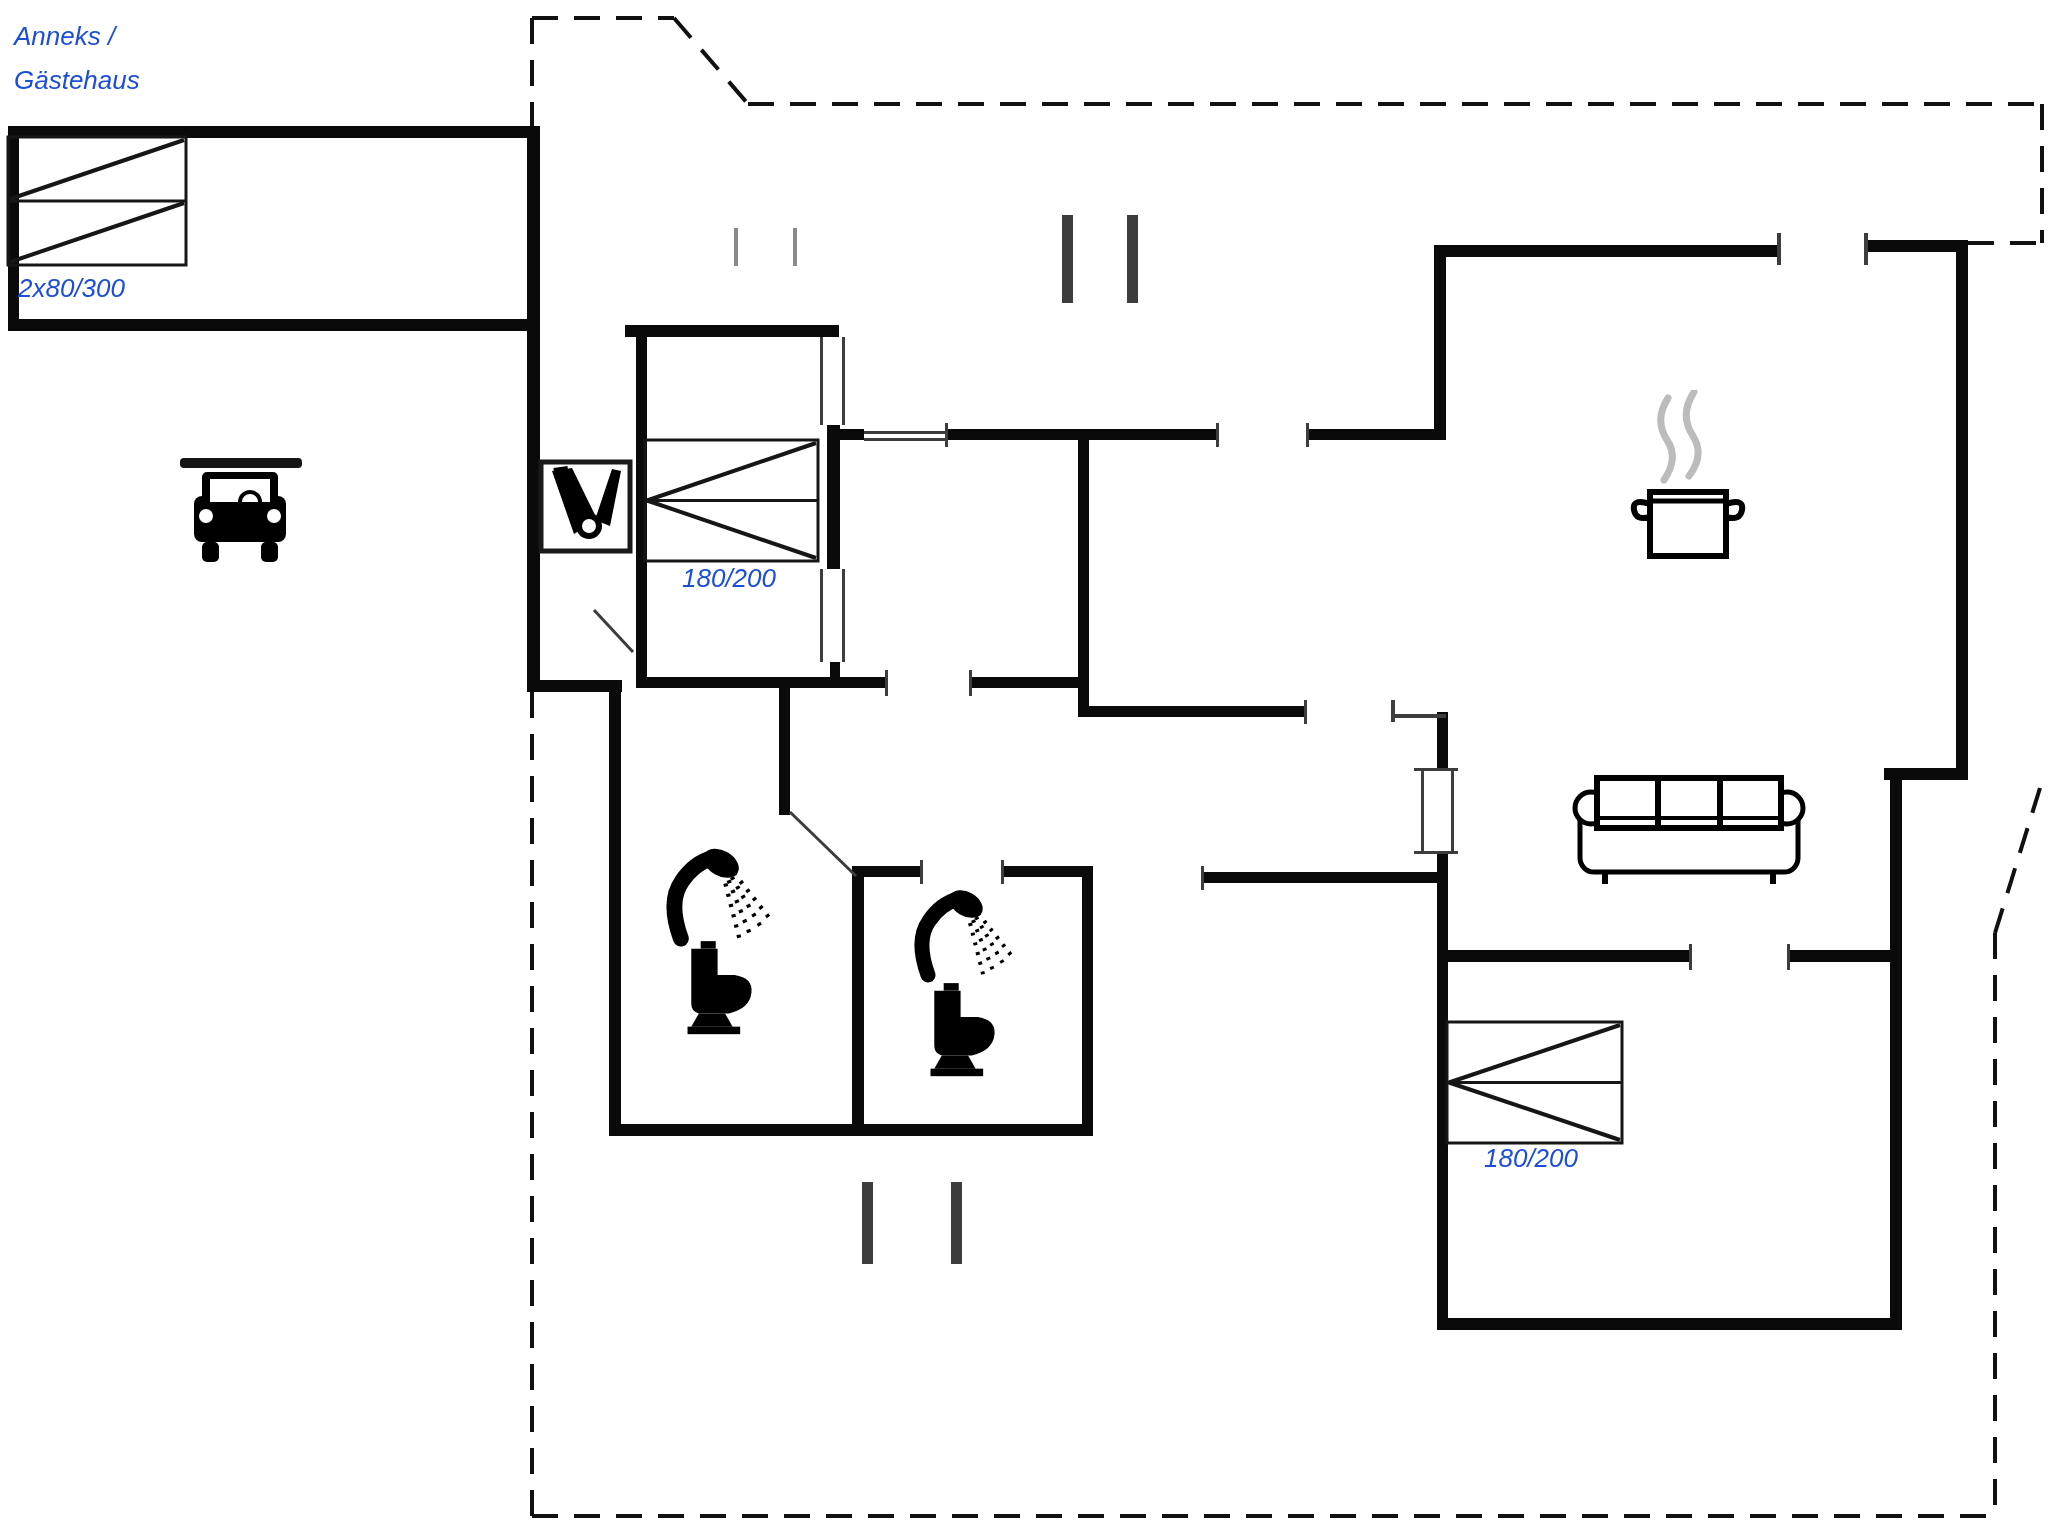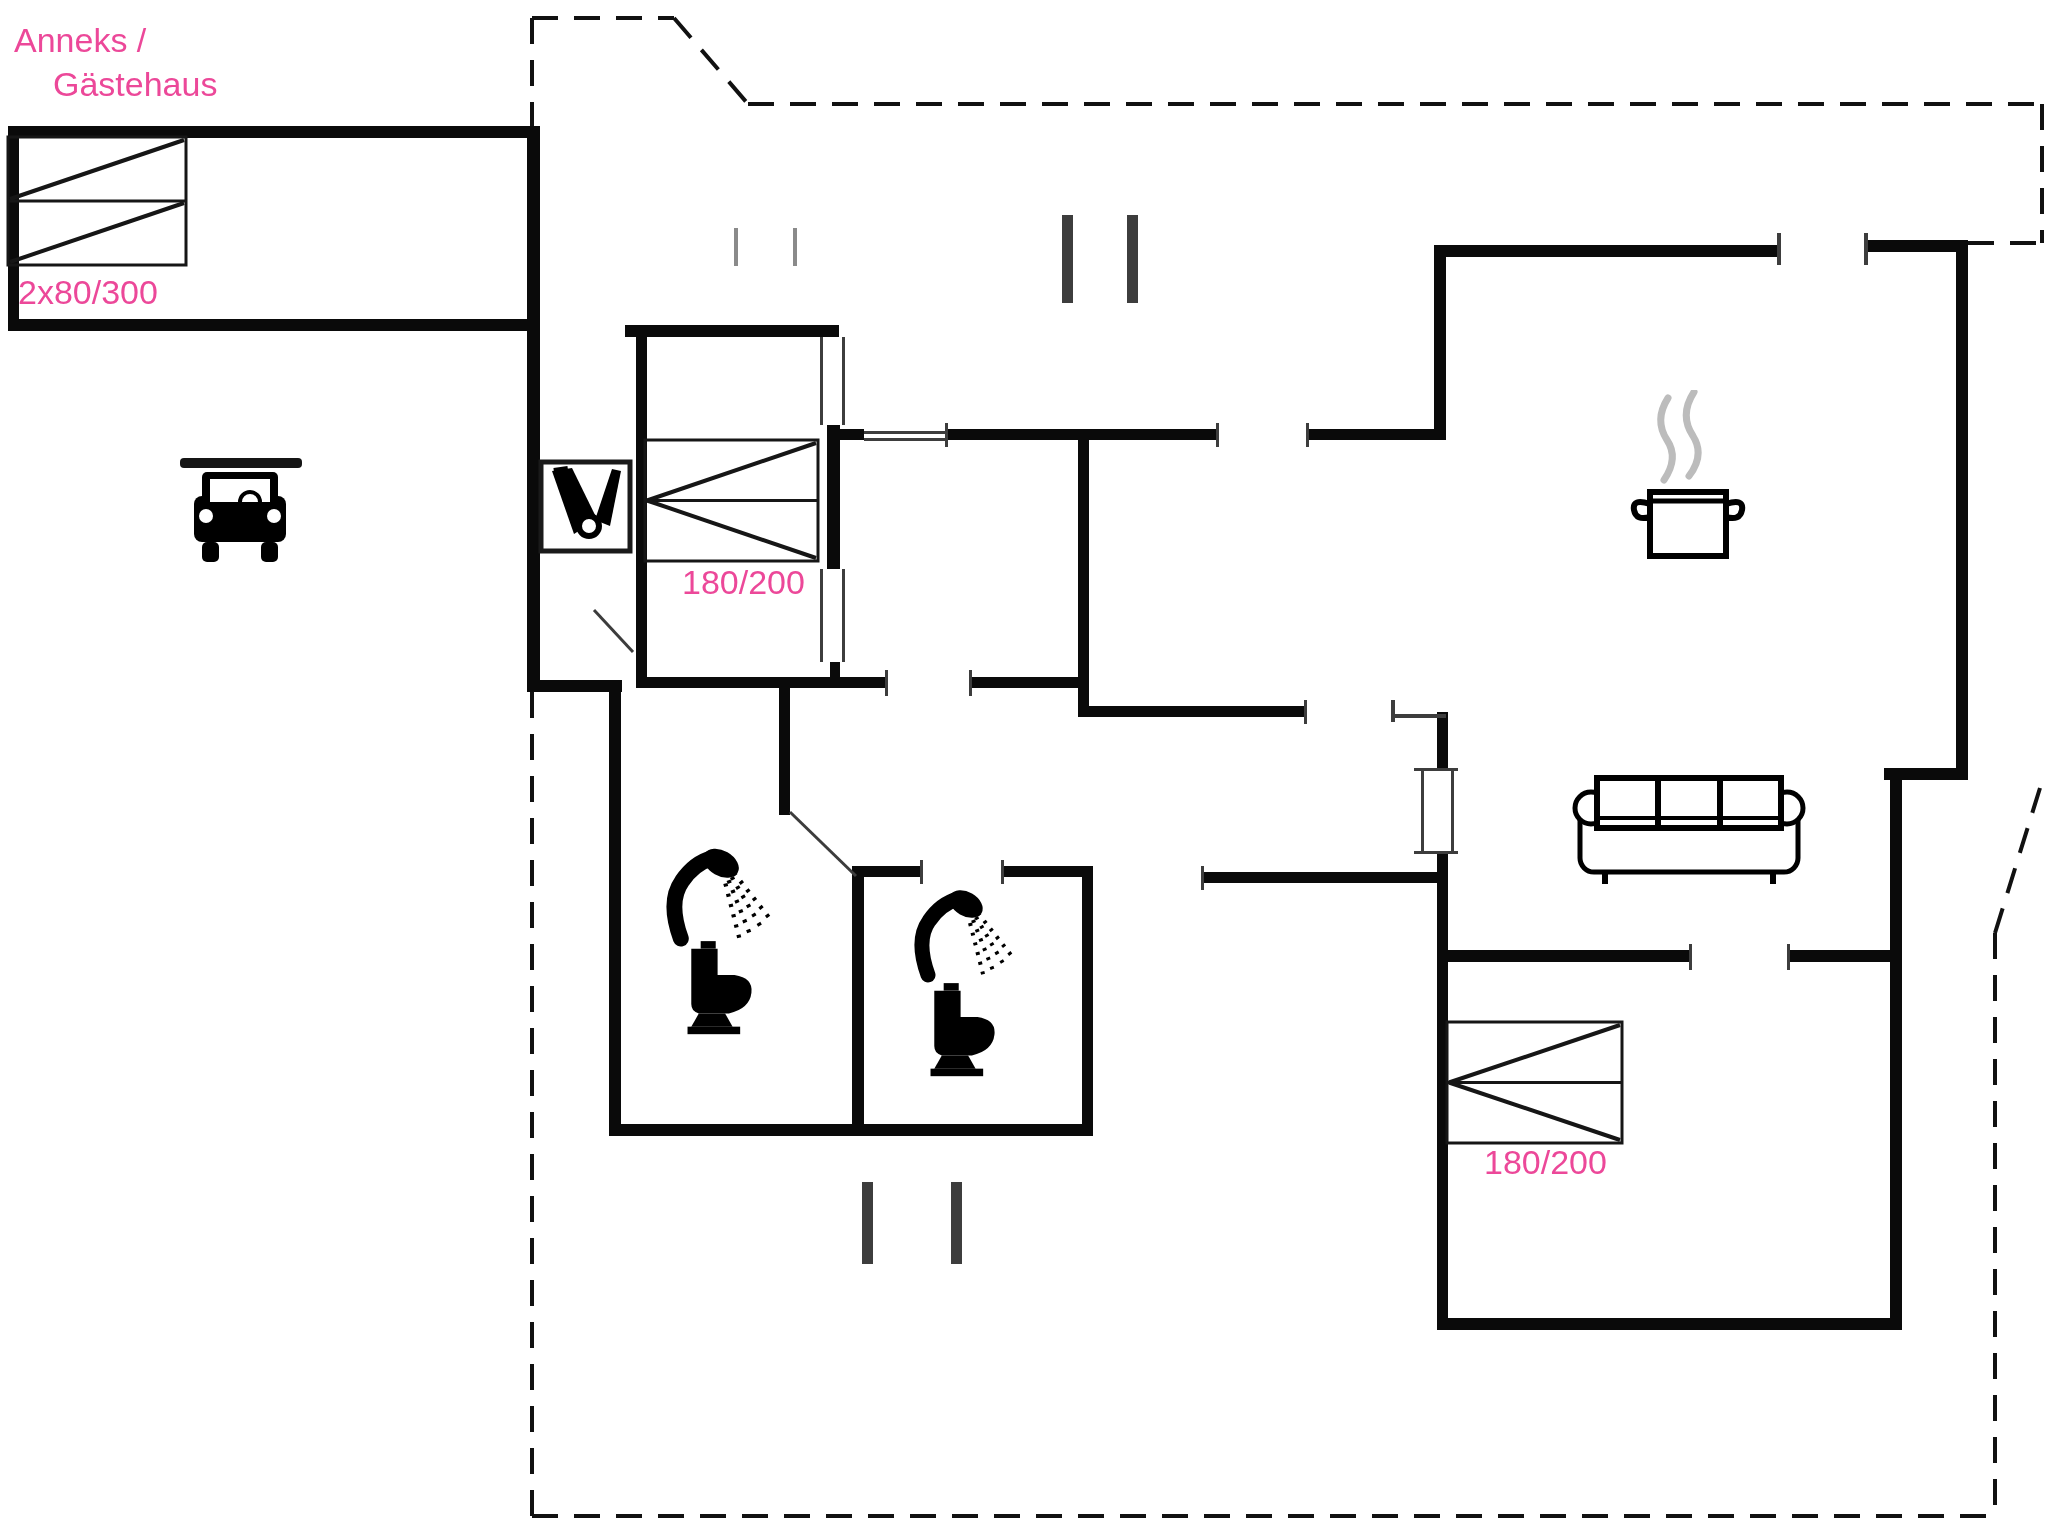--- a/index.html
+++ b/index.html
@@ -1,21 +1,21 @@
 <!DOCTYPE html>
 <html><head>
 <meta charset="utf-8">
 <style>
   html,body{margin:0;padding:0;background:#ffffff;}
   #stage{position:relative;width:2048px;height:1536px;background:#ffffff;overflow:hidden;
          font-family:"Liberation Sans", sans-serif;}
   #geom{position:absolute;left:0;top:0;}
-  .plan-label{position:absolute;color:#ec4899;font-size:34px;line-height:1.1;white-space:nowrap;}
+  .plan-label{position:absolute;color:#1d4ed8;font-size:26px;line-height:1.1;white-space:nowrap;font-style:italic;}
   #annex-line1{left:14px;top:22px;}
-  #annex-line2{left:14px;top:66px;margin-left:39px;}
+  #annex-line2{left:14px;top:66px;}
   #annex-bed-label{left:18px;top:274px;}
   #bed1-label{left:682px;top:564px;}
   #bed2-label{left:1484px;top:1144px;}
   .icon{position:absolute;}
   #car-icon{left:178px;top:452px;width:130px;height:122px;}
   #cleaning-icon{left:538px;top:459px;width:95px;height:95px;}
   #shower1-icon{left:666px;top:841px;width:106px;height:106px;}
   #toilet1-icon{left:680px;top:938px;width:94px;height:104px;}
   #shower2-icon{left:914px;top:883px;width:100px;height:100px;}
   #toilet2-icon{left:923px;top:980px;width:94px;height:104px;}

